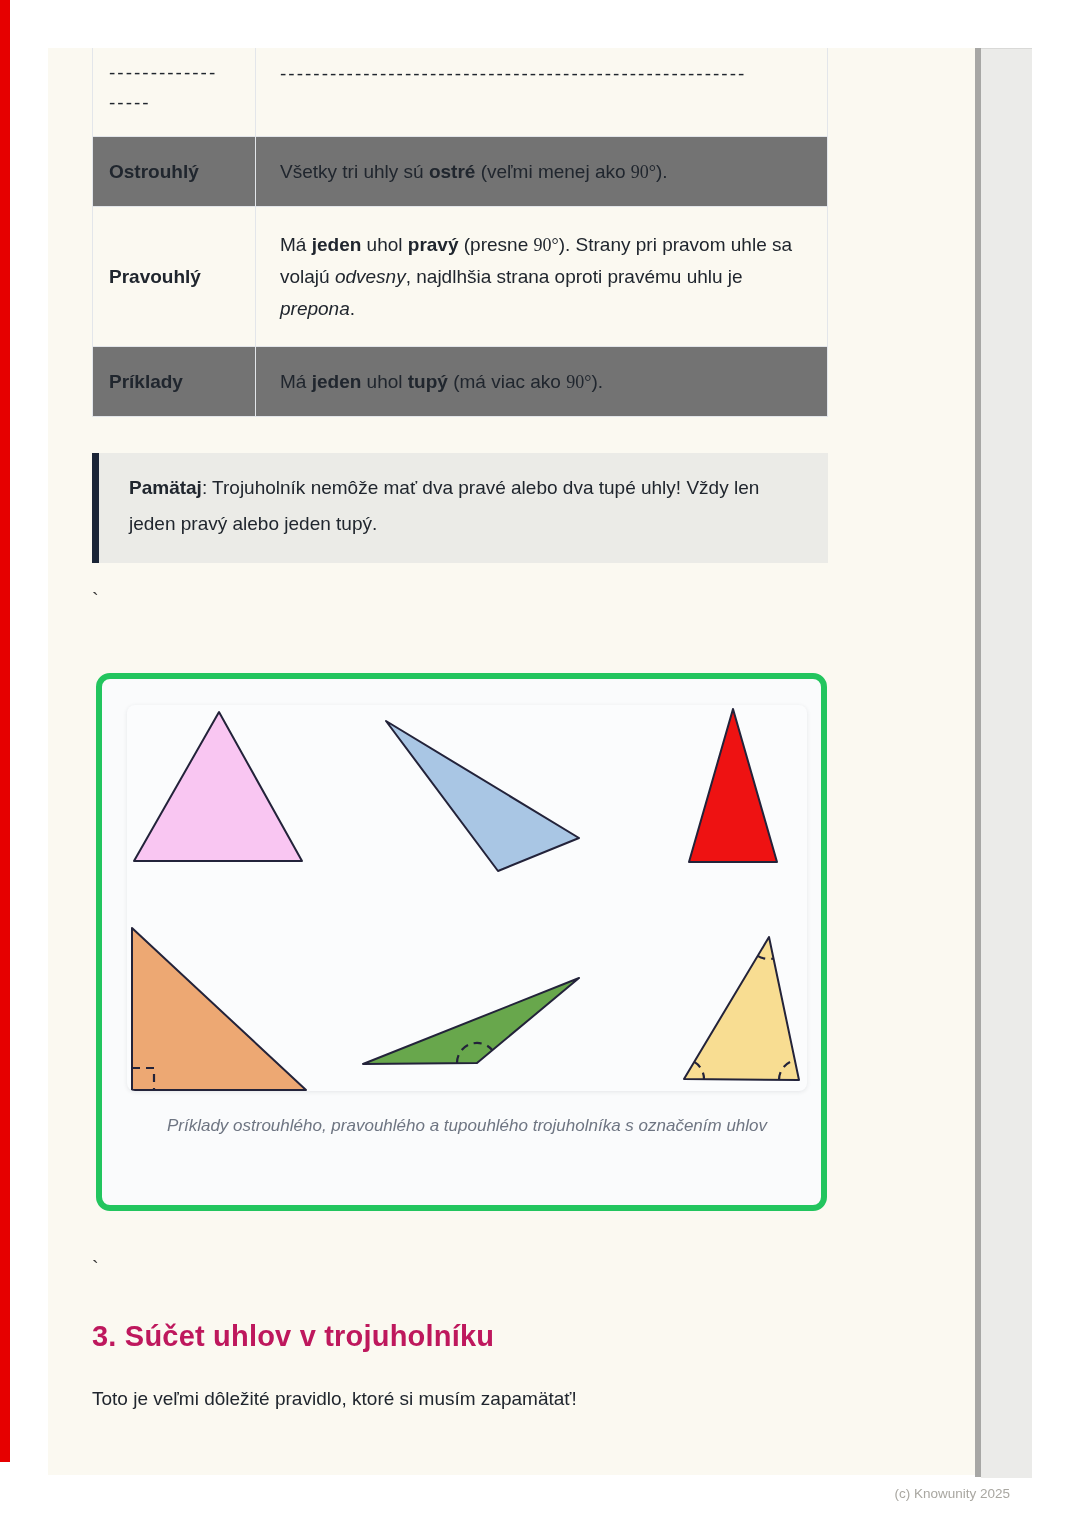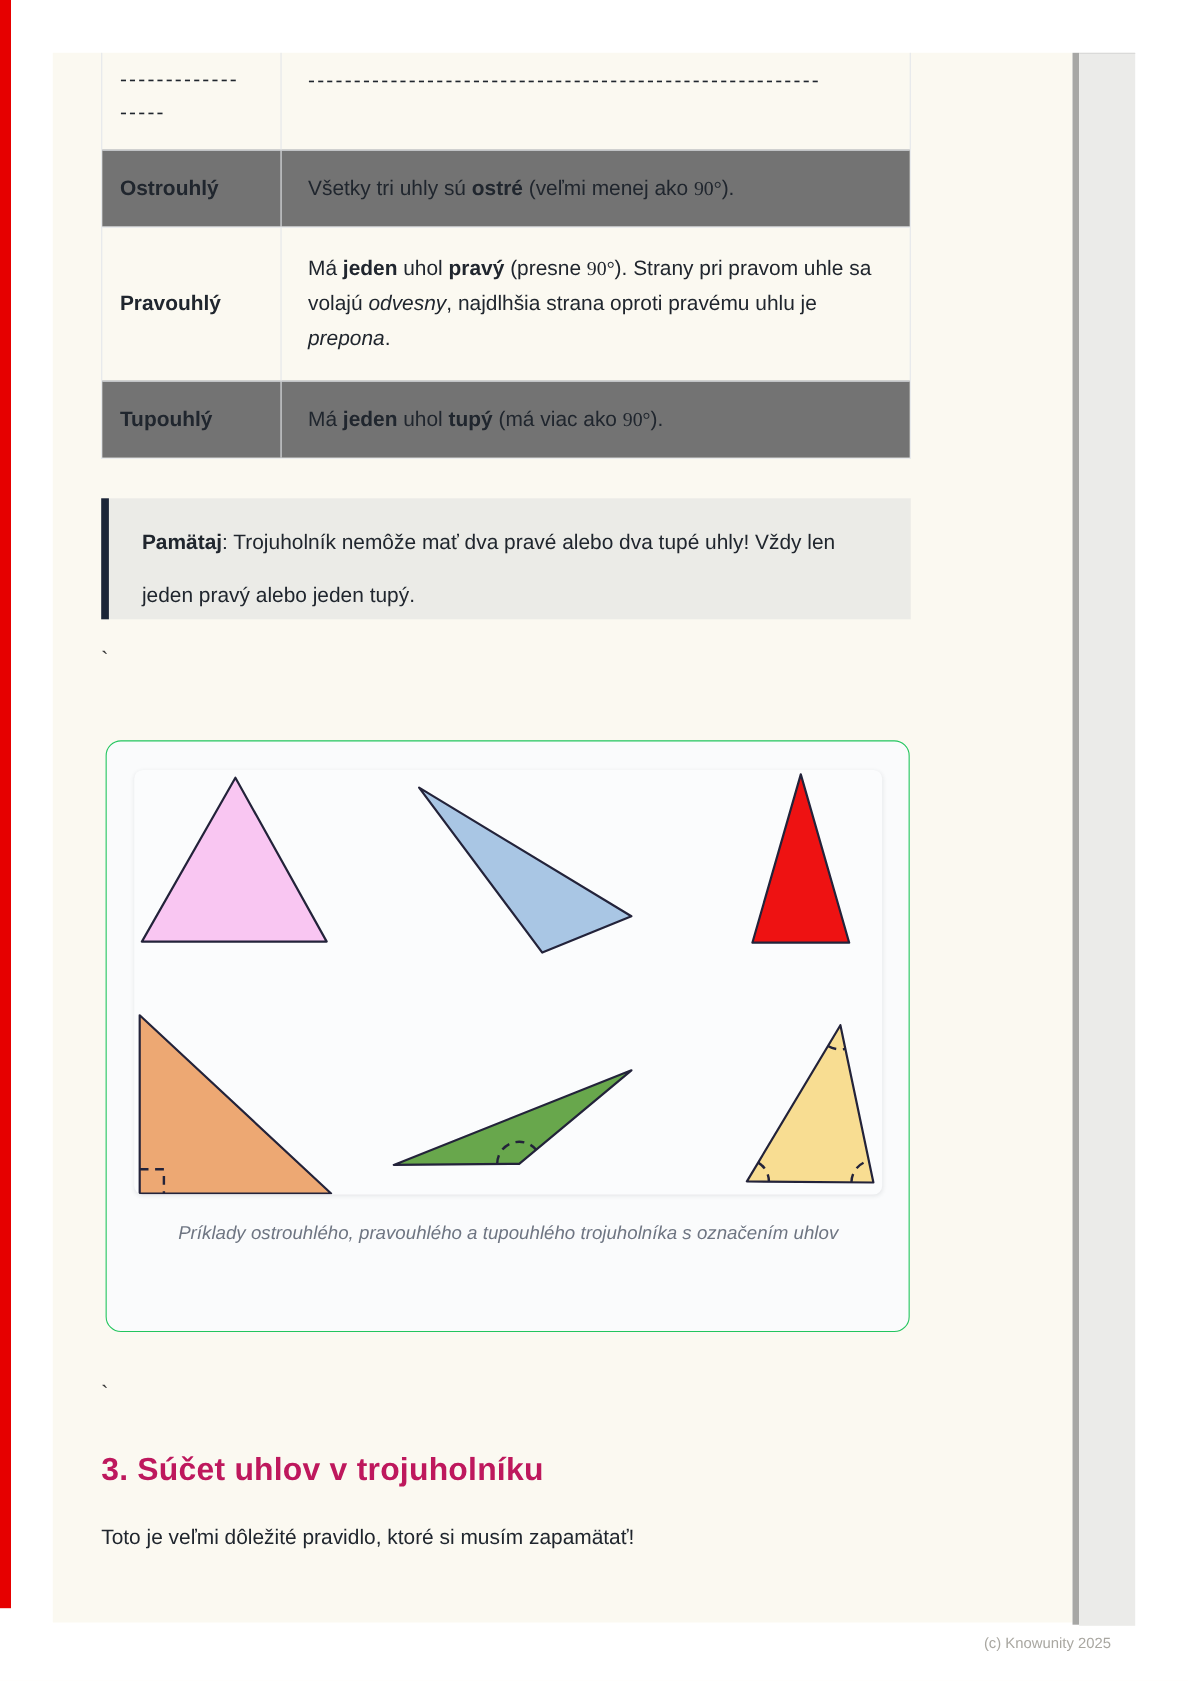--- a/index.html
+++ b/index.html
@@ -26,28 +26,28 @@
   .trow.sep .cell-text{padding-top:10px;letter-spacing:2px;white-space:nowrap;overflow:hidden;}
   .row-o{height:70px;}
   .row-p{height:140px;}
   .row-t{height:70px;}
 
   .seg-b{font-weight:700;}
   .seg-i{font-style:italic;}
   .seg-m{font-family:"Liberation Serif","DejaVu Serif",serif;font-size:18px;}
 
   
-  .callout{position:absolute;left:44px;top:405px;width:736px;height:110px;box-sizing:border-box;background:#ebebe7;border-left:7px solid #1b2537;padding:17px 28px 0 30px;font-size:19px;line-height:48px;}
+  .callout{position:absolute;left:44px;top:405px;width:736px;height:110px;box-sizing:border-box;background:#ebebe7;border-left:7px solid #1b2537;padding:17px 28px 0 30px;font-size:19px;line-height:36px;}
 
   .tick{position:absolute;left:44px;font-size:20px;color:#3a3a3a;line-height:20px;}
   .tick1{top:542px;}
   .tick2{top:1210px;}
 
   
-  .fig-card{position:absolute;left:48px;top:625px;width:731px;height:538px;box-sizing:border-box;background:#fafbfc;border:1px solid #22c55e;border-radius:14px;}
+  .fig-card{position:absolute;left:48px;top:625px;width:731px;height:538px;box-sizing:border-box;background:#fafbfc;border:6px solid #22c55e;border-radius:14px;}
   .fig-image{position:absolute;left:25px;top:26px;width:680px;height:386px;background:#fbfcfd;border-radius:8px;box-shadow:0 1px 4px rgba(40,50,60,0.10);overflow:hidden;}
   .fig-image svg{display:block;}
   .fig-caption{position:absolute;left:55px;top:432px;width:620px;text-align:center;font-style:italic;color:#6e7582;font-size:17px;line-height:30px;}
 
   
   .heading{position:absolute;left:44px;top:1272px;font-size:29px;font-weight:700;color:#be185d;letter-spacing:0.2px;}
   .para{position:absolute;left:44px;top:1340px;font-size:19px;color:#20262e;}
 
   .footer-credit{position:absolute;right:70px;top:1438px;font-size:13.5px;color:#a9a7a1;z-index:5;margin-top:48px;}
 </style>
@@ -75,21 +75,21 @@
       <div class="cell-text"><span>Všetky tri uhly sú </span><span class="seg-b">ostré</span><span> (veľmi menej ako </span><span class="seg-m">90°</span><span>).</span></div>
     </div>
     <div class="trow row-p">
       <div class="cell-label">
           <span>Pravouhlý</span>
         </div>
       <div class="cell-text"><span>Má </span><span class="seg-b">jeden</span><span> uhol </span><span class="seg-b">pravý</span><span> (presne </span><span class="seg-m">90°</span><span>). Strany pri pravom uhle sa volajú </span><span class="seg-i">odvesny</span><span>, najdlhšia strana oproti pravému uhlu je </span><span class="seg-i">prepona</span><span>.</span></div>
     </div>
     <div class="trow striped row-t">
       <div class="cell-label">
-          <span>Tupouhlý</span>
+          <span>Príklady</span>
         </div>
       <div class="cell-text"><span>Má </span><span class="seg-b">jeden</span><span> uhol </span><span class="seg-b">tupý</span><span> (má viac ako </span><span class="seg-m">90°</span><span>).</span></div>
     </div>
   </div>
 
   <div class="callout"><span class="seg-b">Pamätaj</span><span>: Trojuholník nemôže mať dva pravé alebo dva tupé uhly! Vždy len jeden pravý alebo jeden tupý.</span></div>
 
   <div class="tick tick1">`</div>
 
   <div class="fig-card">

